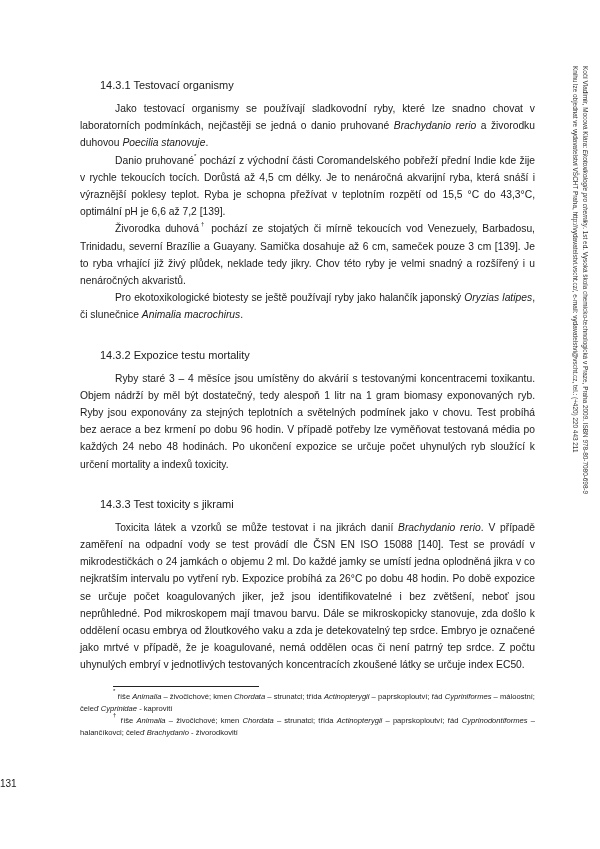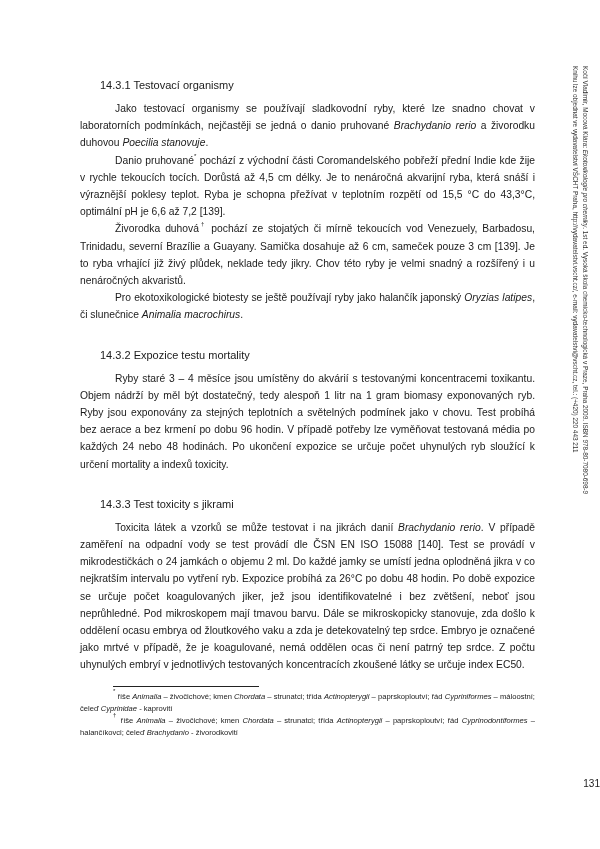--- a/index.html
+++ b/index.html
@@ -8,21 +8,21 @@
   .page { position:absolute; left:80px; top:78px; width:455px; }
   .heading { font-size:11px; margin:0 0 0 20px; line-height:14px; }
   .para { font-size:10.3px; line-height:17.2px; text-align:justify; margin:0; text-indent:35px; }
   .para i { font-style:italic;margin-top:34px; }
   sup { font-size:6px; vertical-align:6px; line-height:0; }
   .gap-h { height:8px; }
   .gap-s { height:24px; }
   .fnrule { position:absolute; left:113px; top:686px; width:146px; height:0; border-top:1px solid #222; }
   .footnotes { position:absolute; left:80px; top:691px; width:455px; }
   .fn { font-size:7.6px; line-height:12px; margin:0; text-indent:33px; text-align:justify; }
-  .pageno { position:absolute; left:0; width:600px; top:778px; text-align:right; font-size:10px; }
+  .pageno { position:absolute; left:0; width:600px; top:778px; text-align:left; font-size:10px; }
   .side { position:absolute; left:566px; top:66px; width:24px; height:560px; }
   .side-inner { position:absolute; left:24px; top:0; transform-origin:0 0; transform:rotate(90deg);
                 width:560px; font-size:6.4px; line-height:10px; color:#333; white-space:nowrap; }
 </style>
 </head>
 <body>
 
 <div class="page" id="body">
     <div class="heading">14.3.1  Testovací organismy</div>
     <div class="gap-h"></div>

